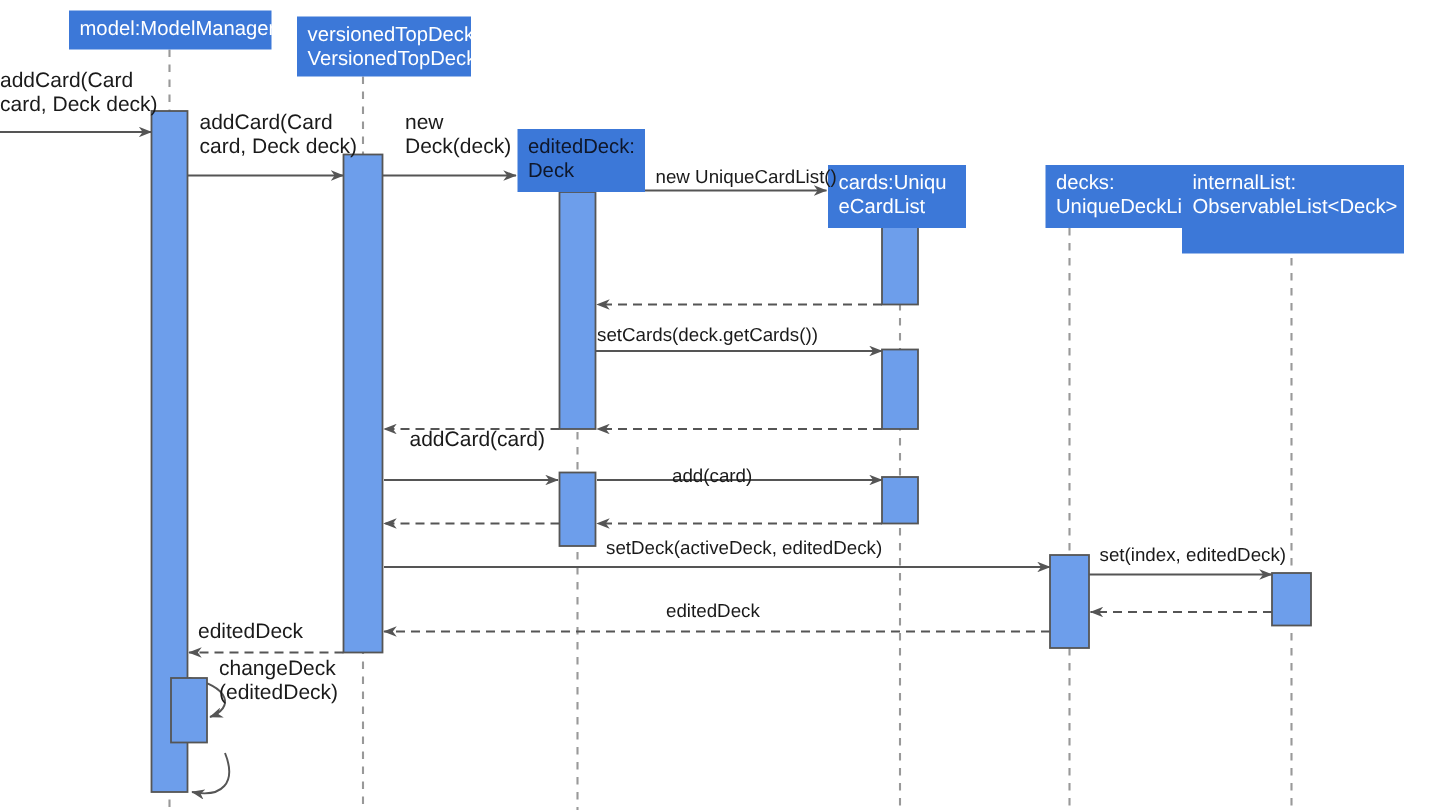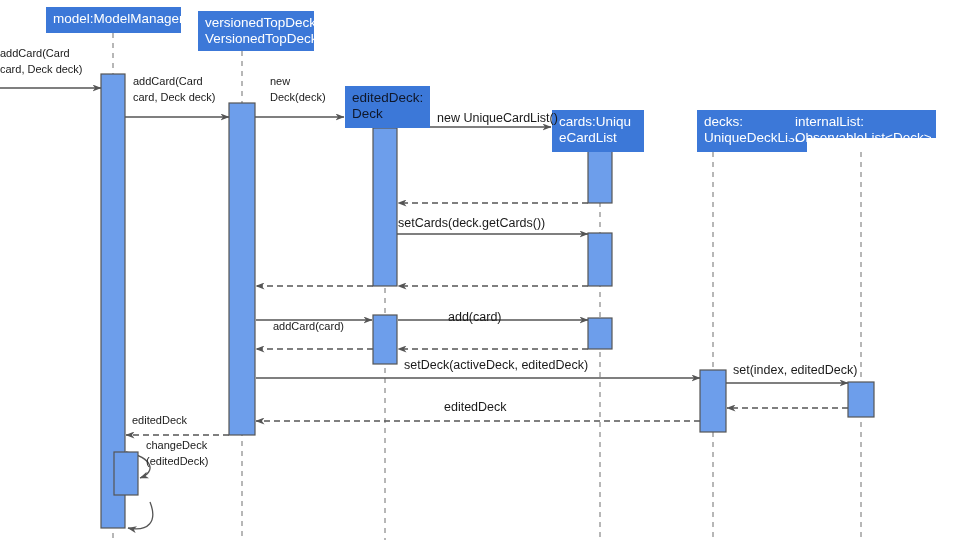--- a/index.html
+++ b/index.html
@@ -35,21 +35,21 @@
     white-space: pre-line;
   }
   .msg-label {
     position: absolute;
     color: #1a1a1a;
     font-size: 12.5px;
     line-height: 15px;
     white-space: pre-line;
   }
   .msg-label.big {
-    font-size: 11px;
+    font-size: 14px;
     line-height: 16px;
   }
 </style>
 </head>
 <body>
 
 <div id="diagram-root">
 
   <svg id="seq-svg" viewBox="0 0 960 540" xmlns="http://www.w3.org/2000/svg">
     <defs>
@@ -106,33 +106,33 @@
   <div id="participants-layer">
       <div class="participant-box" style="left: 46px; top: 7px; width: 135px; height: 26px; background: rgb(60, 120, 216); color: rgb(255, 255, 255);"><span>model:ModelManager</span></div>
       <div class="participant-box" style="left: 198px; top: 11px; width: 116px; height: 40px; background: rgb(60, 120, 216); color: rgb(255, 255, 255); text-align: center;"><span>versionedTopDeck:
 VersionedTopDeck</span></div>
       <div class="participant-box" style="left: 345px; top: 86px; width: 85px; height: 42px; background: rgb(60, 120, 216); color: #0f172a;"><span>editedDeck:
 Deck</span></div>
       <div class="participant-box" style="left: 552px; top: 110px; width: 92px; height: 42px; background: rgb(60, 120, 216); color: rgb(255, 255, 255);"><span>cards:Uniqu
 eCardList</span></div>
       <div class="participant-box" style="left: 655px; top: 110px; width: 110px; height: 42px; background: rgb(60, 120, 216); color: rgb(255, 255, 255); margin-left: 42px;"><span>decks:
 UniqueDeckList</span></div>
-      <div class="participant-box" style="left: 788px; top: 110px; width: 148px; height: 28px; background: rgb(60, 120, 216); color: rgb(255, 255, 255);"><span>internalList:
+      <div class="participant-box" style="left: 788px; top: 110px; width: 148px; height: 59px; background: rgb(60, 120, 216); color: rgb(255, 255, 255);"><span>internalList:
 ObservableList&lt;Deck&gt;</span></div>
     </div>
   <div id="labels-layer">
       <div class="msg-label big" style="left: 0px; top: 45px; color: rgb(26, 26, 26);">addCard(Card
 card, Deck deck)</div>
       <div class="msg-label big" style="left: 133px; top: 73px; color: rgb(26, 26, 26);">addCard(Card
 card, Deck deck)</div>
       <div class="msg-label big" style="left: 270px; top: 73px; color: rgb(26, 26, 26);">new
 Deck(deck)</div>
       <div class="msg-label" style="left: 437px; top: 111px; color: rgb(26, 26, 26);">new UniqueCardList()</div>
       <div class="msg-label" style="left: 398px; top: 216px; color: rgb(26, 26, 26);">setCards(deck.getCards())</div>
-      <div class="msg-label big" style="left: 273px; top: 318px; color: rgb(26, 26, 26);">addCard(card)</div>
+      <div class="msg-label big" style="left: 273px; top: 284px; color: rgb(26, 26, 26);">addCard(card)</div>
       <div class="msg-label" style="left: 448px; top: 310px; color: rgb(26, 26, 26);">add(card)</div>
       <div class="msg-label" style="left: 404px; top: 358px; color: rgb(26, 26, 26);">setDeck(activeDeck, editedDeck)</div>
       <div class="msg-label" style="left: 733px; top: 363px; color: rgb(26, 26, 26);">set(index, editedDeck)</div>
       <div class="msg-label" style="left: 444px; top: 400px; color: rgb(26, 26, 26);">editedDeck</div>
       <div class="msg-label big" style="left: 132px; top: 412px; color: rgb(26, 26, 26);">editedDeck</div>
       <div class="msg-label big" style="left: 146px; top: 437px; color: rgb(26, 26, 26);">changeDeck
 (editedDeck)</div>
     </div>
 
 </div>

